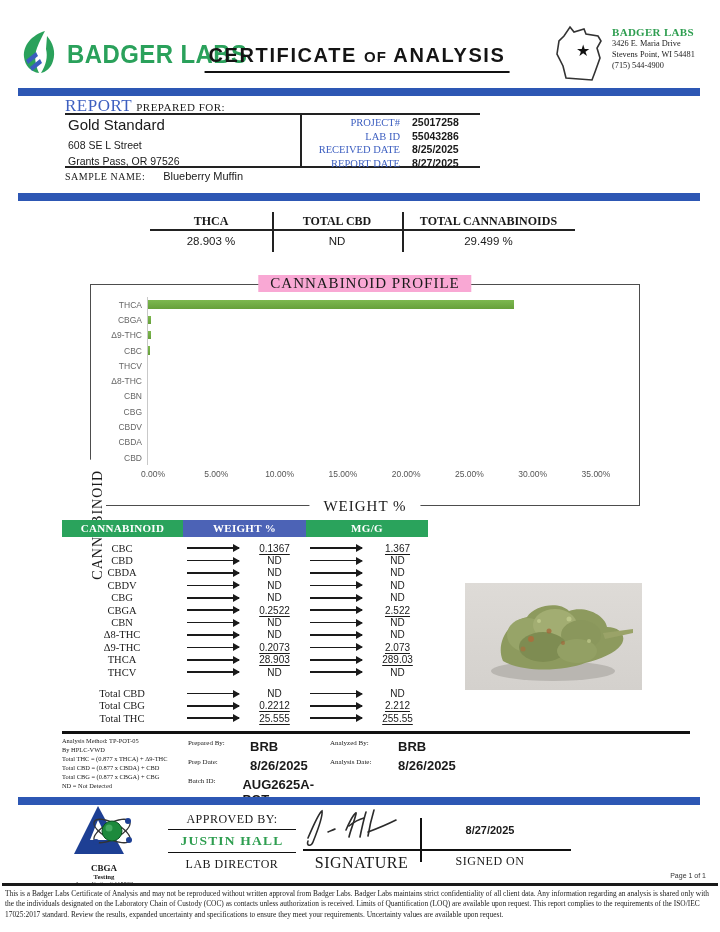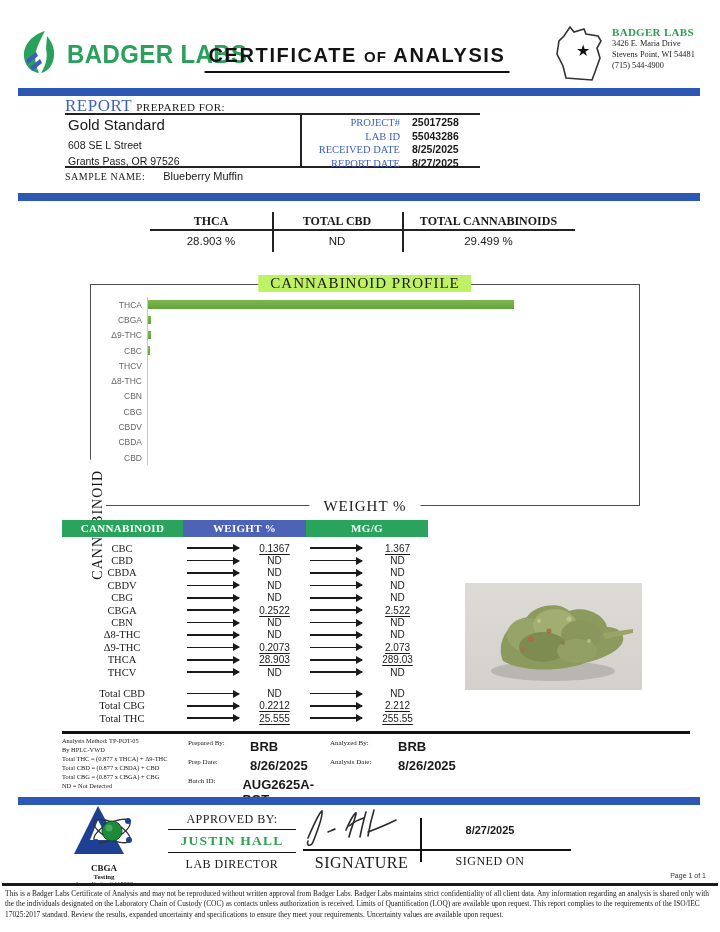--- a/index.html
+++ b/index.html
@@ -38,21 +38,21 @@
   .sample-row { position:absolute; left:65px; top:170px; display:flex; align-items:baseline; }
   .sample-label { font-size:10px; letter-spacing:.5px; }
   .sample-value { margin-left:18px; font-family:"Liberation Sans", sans-serif; font-size:11px; }
 
   
   .sum-label { position:absolute; text-align:center; font-weight:700; font-size:12px; top:214px; }
   .sum-value { position:absolute; text-align:center; font-family:"Liberation Sans", sans-serif; font-size:11.5px; top:235px; }
 
   
   .chart-box { position:absolute; left:90px; top:284px; width:550px; height:222px; border:1.5px solid #4d4d4d; }
-  .chart-title { position:absolute; left:50%; top:-10px; transform:translateX(-50%); background:#bef264;
+  .chart-title { position:absolute; left:50%; top:-10px; transform:translateX(-50%); background:#f9a8d4;
                  padding:0 12px; font-size:15px; letter-spacing:1px; white-space:nowrap; }
   .chart-ylabel { position:absolute; left:-1px; top:50%; transform:translate(0,-50%) ;
                   writing-mode:vertical-rl; rotate:180deg; background:#fff; padding:10px 0;
                   font-size:14px; letter-spacing:1px; }
   .chart-xlabel { position:absolute; left:50%; bottom:-10px; transform:translateX(-50%); background:#fff;
                   padding:0 14px; font-size:15px; letter-spacing:1px; white-space:nowrap; }
   .chart-rows { position:absolute; left:0; top:12px; right:4px; }
   .c-row { display:flex; height:15.3px; align-items:center; }
   .c-label { width:56px; text-align:right; padding-right:5px; font-family:"Liberation Sans", sans-serif;
              font-size:8.5px; color:#666; }
@@ -251,20 +251,30 @@
           <span class="c-barwrap"></span>
         </div>
         <div class="c-row">
           <span class="c-label">CBDA</span>
           <span class="c-barwrap"></span>
         </div>
         <div class="c-row">
           <span class="c-label">CBD</span>
           <span class="c-barwrap"></span>
         </div>
+      </div>
+    <div class="c-ticks" id="chart-ticks">
+        <span class="c-tick" style="left: 0px;">0.00%</span>
+        <span class="c-tick" style="left: 63.2857px;">5.00%</span>
+        <span class="c-tick" style="left: 126.571px;">10.00%</span>
+        <span class="c-tick" style="left: 189.857px;">15.00%</span>
+        <span class="c-tick" style="left: 253.143px;">20.00%</span>
+        <span class="c-tick" style="left: 316.429px;">25.00%</span>
+        <span class="c-tick" style="left: 379.714px;">30.00%</span>
+        <span class="c-tick" style="left: 443px;">35.00%</span>
       </div>
     <div class="chart-xlabel">WEIGHT %</div>
   </div>
 
   <div class="res-table">
     <div class="res-head">
       <div class="hc-green" style="width:121px">CANNABINOID</div>
       <div class="hc-blue" style="width:123px">WEIGHT %</div>
       <div class="hc-green" style="width:122px">MG/G</div>
     </div>

